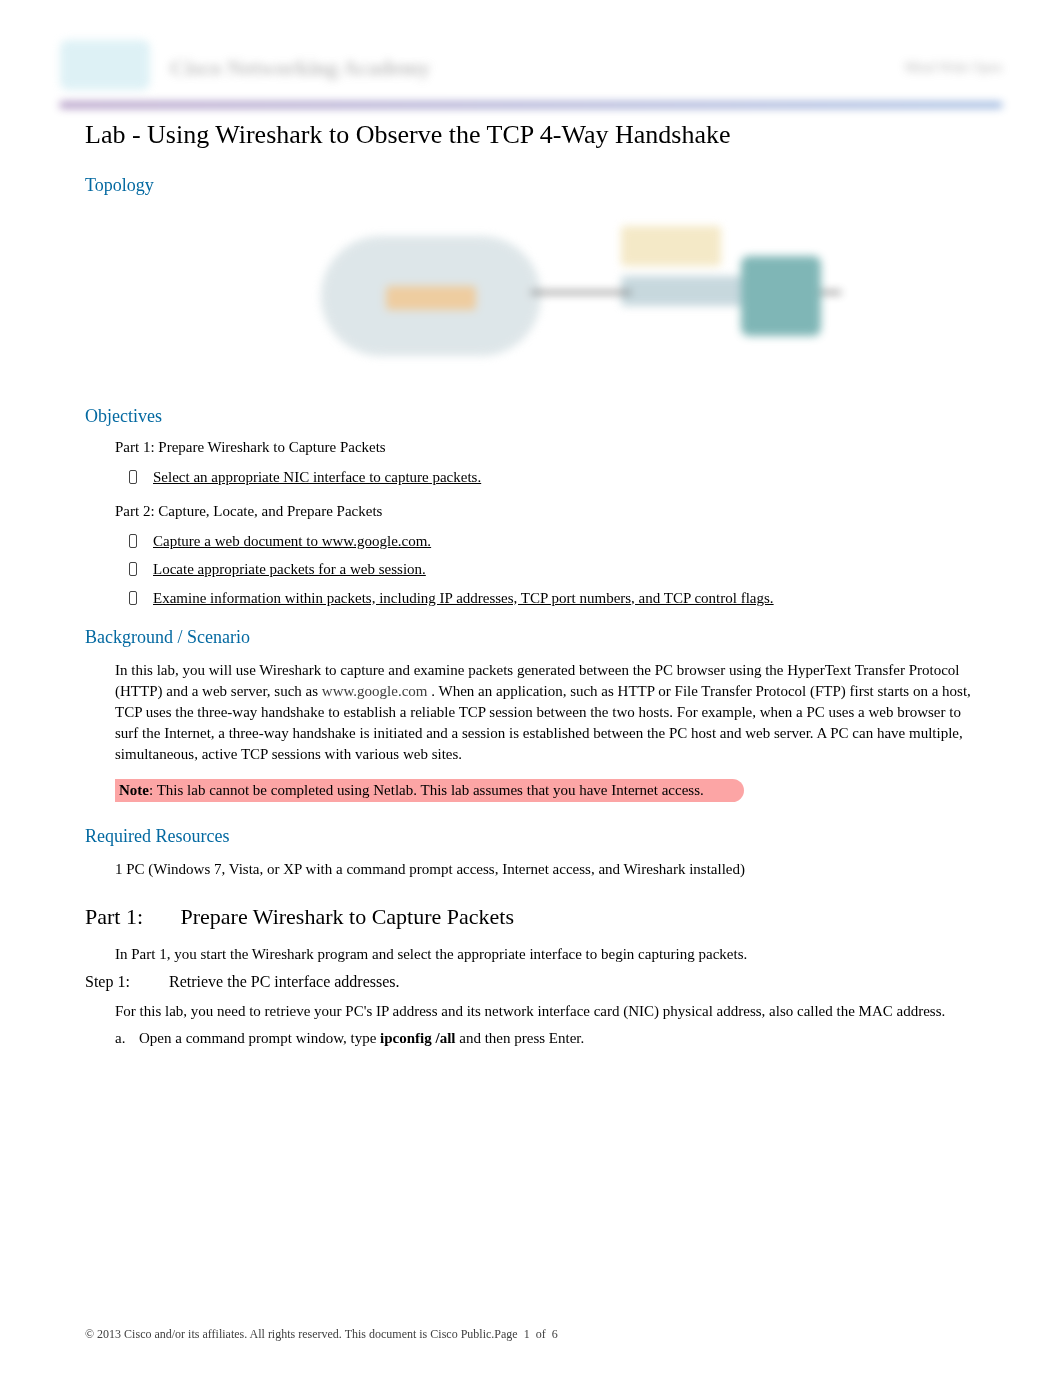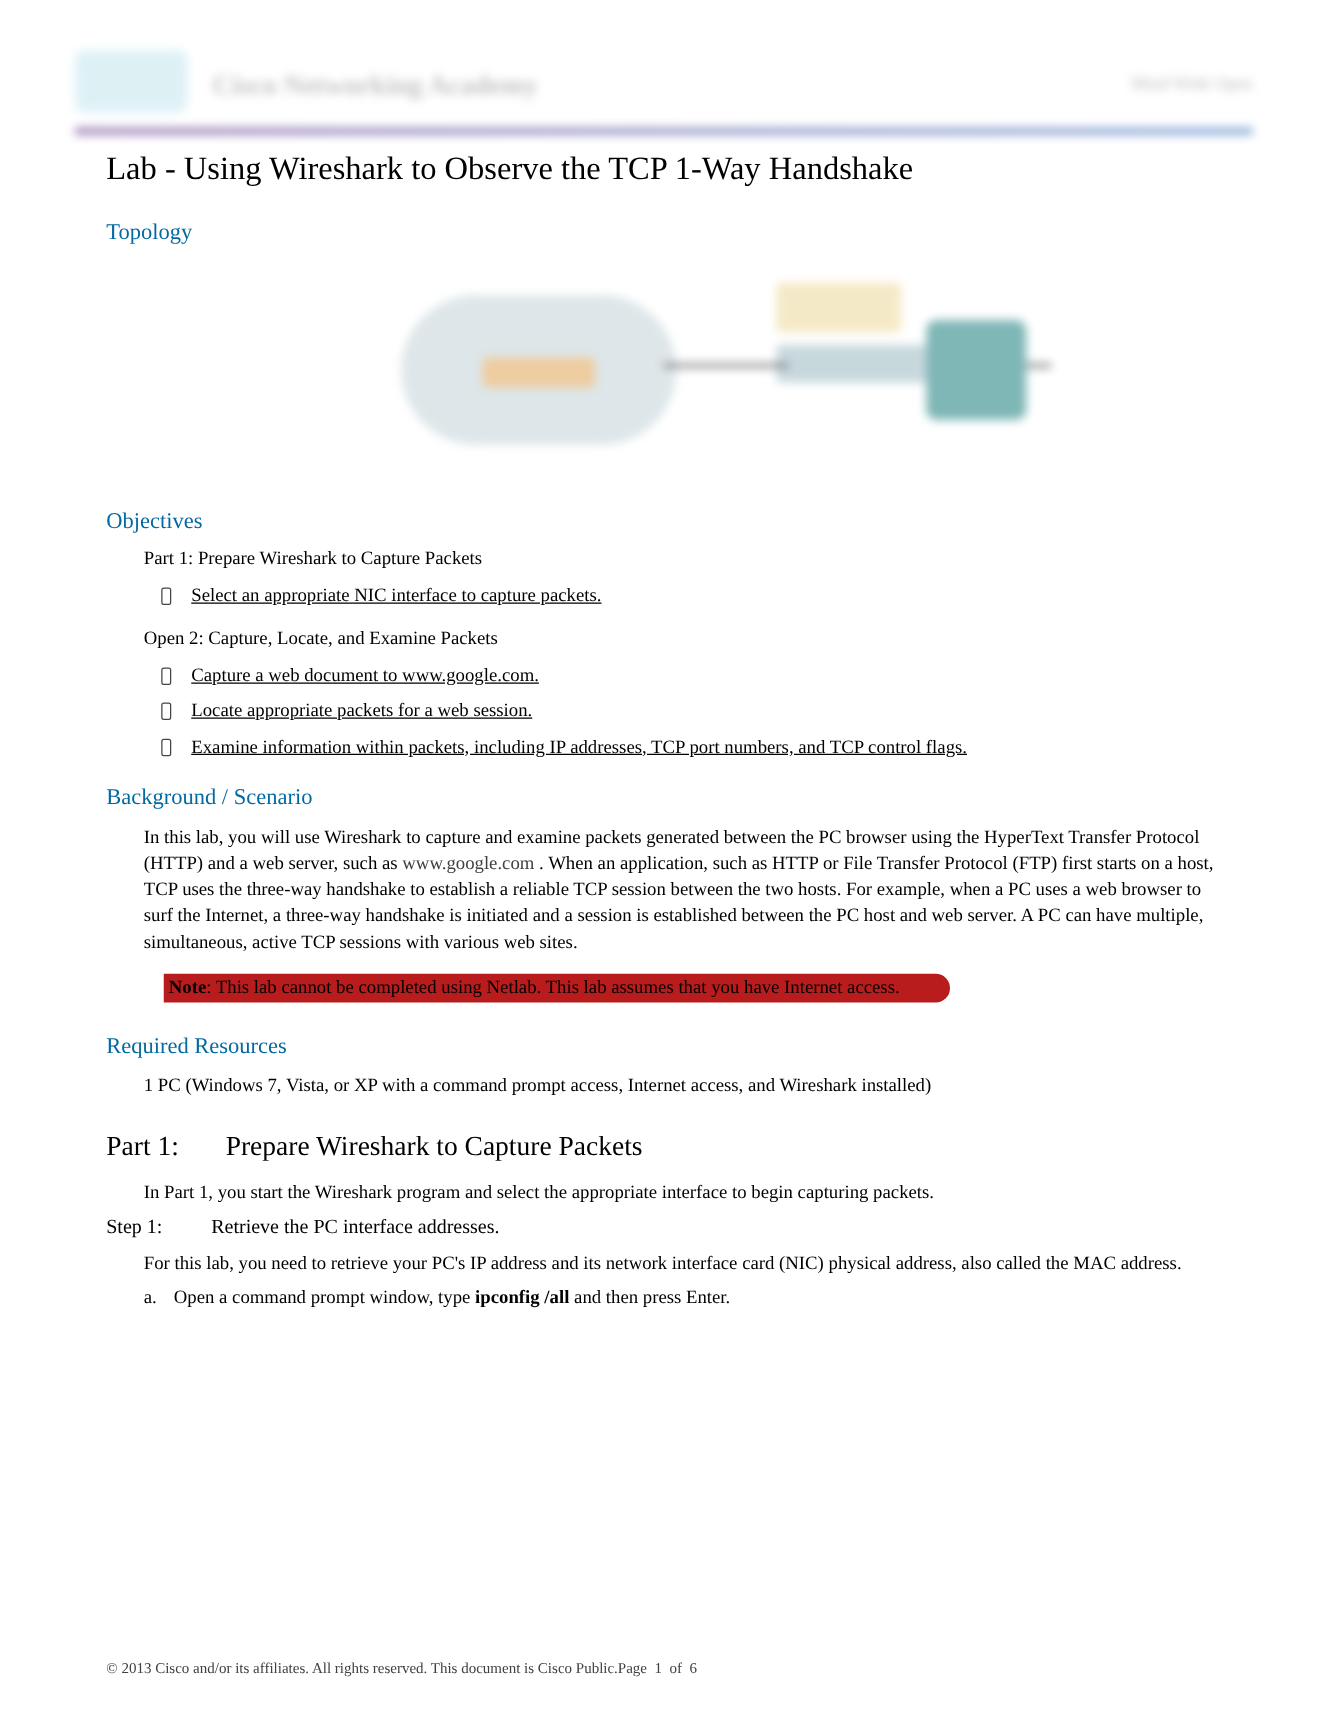--- a/index.html
+++ b/index.html
@@ -167,24 +167,24 @@
     }
     .para {
       font-size: 15px;
       line-height: 1.4;
       margin: 8px 0;
     }
     .link {
       color: #404040;
     }
     .note-highlight {
-      background: #b91c1c;
+      background: #fca5a5;
       display: inline-block;
       padding: 3px 40px 3px 4px;
-      margin: 6px 16px;
+      margin: 6px 0;
       font-size: 15px;
       border-radius: 0 12px 12px 0;
     }
     .note-highlight strong {
       font-weight: bold;
     }
     .part-heading {
       font-size: 22px;
       font-weight: normal;
       margin: 24px 0 14px 25px;
@@ -231,41 +231,41 @@
 
 <div class="page">
 
   <div class="header-banner">
     <div class="logo-area"></div>
     <div class="banner-title">Cisco Networking Academy</div>
     <div class="banner-right">Mind Wide Open</div>
     <div class="banner-bar"></div>
   </div>
 
-  <h1 class="doc-title">Lab - Using Wireshark to Observe the TCP 1-Way Handshake</h1>
+  <h1 class="doc-title">Lab - Using Wireshark to Observe the TCP 4-Way Handshake</h1>
 
   <h2 class="section">Topology</h2>
 
   <div class="topology-image">
     <div class="cloud"></div>
     <div class="cloud-label"></div>
     <div class="switch-box"></div>
     <div class="switch-device"></div>
     <div class="line1"></div>
     <div class="line2"></div>
     <div class="pc-device"></div>
   </div>
 
   <h2 class="section">Objectives</h2>
   <div class="body-text">
     <p class="sub-heading">Part 1: Prepare Wireshark to Capture Packets</p>
     <ul class="bullet-list">
       <li>Select an appropriate NIC interface to capture packets.</li>
     </ul>
-    <p class="sub-heading">Open 2: Capture, Locate, and Examine Packets</p>
+    <p class="sub-heading">Part 2: Capture, Locate, and Prepare Packets</p>
     <ul class="bullet-list">
       <li>Capture a web document to www.google.com.</li>
       <li>Locate appropriate packets for a web session.</li>
       <li>Examine information within packets, including IP addresses, TCP port numbers, and TCP control flags.</li>
     </ul>
   </div>
 
   <h2 class="section">Background / Scenario</h2>
   <div class="body-text">
     <p class="para">

